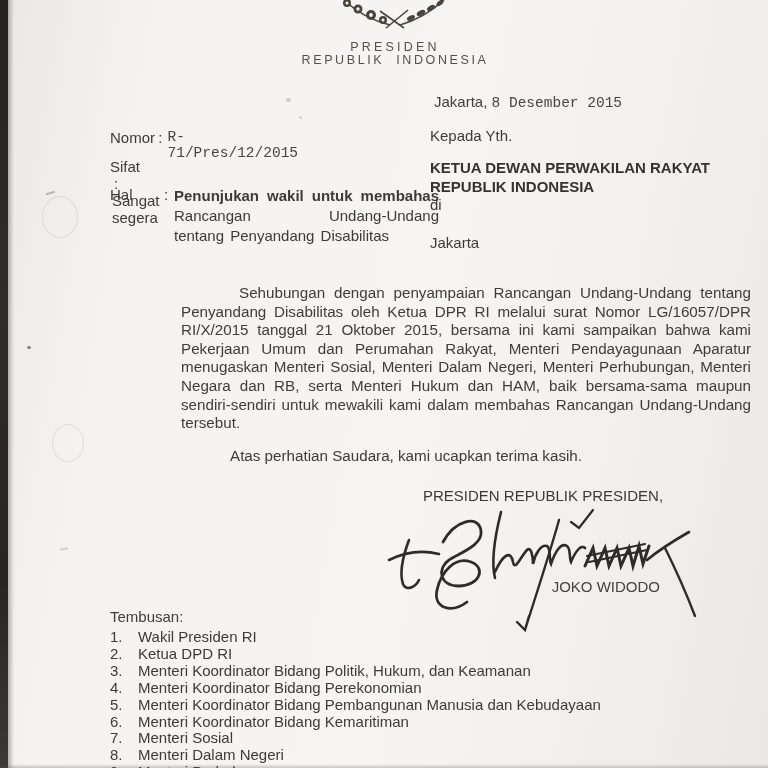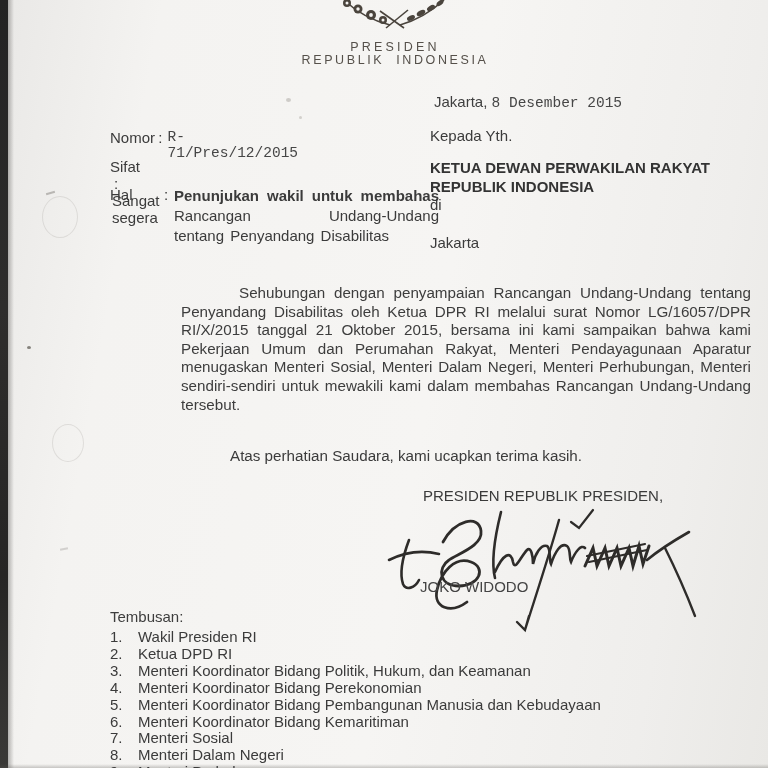--- a/index.html
+++ b/index.html
@@ -50,21 +50,21 @@
   
   .body-par{position:absolute;left:162px;top:284px;width:570px;font-size:15.2px;color:#3d3d3d;margin-left:19px;}
   .jline{line-height:18.6px;text-align:justify;text-align-last:justify;white-space:normal;}
   .jline.first{padding-left:58px;}
   .jline.last{text-align-last:left;}
   .closing{position:absolute;left:230px;top:447px;font-size:15.2px;}
 
   
   .sig-title{position:absolute;left:423px;top:487px;font-size:15px;color:#3a3a3a;}
   .sig-svg{position:absolute;left:383px;top:498px;}
-  .sig-name{position:absolute;left:420px;top:578px;width:240px;text-align:left;font-size:15px;color:#444;}
+  .sig-name{position:absolute;left:420px;top:578px;width:240px;text-align:right;font-size:15px;color:#444;}
 
   
   .tembusan{position:absolute;left:110px;top:608px;font-size:15px;color:#3d3d3d;}
   .tb-list{position:absolute;left:110px;top:629px;width:560px;}
   .tb-row{display:flex;line-height:16.9px;font-size:15px;}
   .tb-num{width:28px;}
   .tb-text{flex:1;}
 
   
   .speck{position:absolute;border-radius:50%;background:#a8a49e;}
@@ -145,20 +145,21 @@
     <div class="rcpt-di">di</div>
     <div class="rcpt-city">Jakarta</div>
   </div>
 
   <div class="body-par">
     <div class="jline first">Sehubungan dengan penyampaian Rancangan Undang-Undang tentang</div>
     <div class="jline">Penyandang Disabilitas oleh Ketua DPR RI melalui surat Nomor LG/16057/DPR</div>
     <div class="jline">RI/X/2015 tanggal 21 Oktober 2015, bersama ini kami sampaikan bahwa kami</div>
     <div class="jline">Pekerjaan Umum dan Perumahan Rakyat, Menteri Pendayagunaan Aparatur</div>
     <div class="jline">menugaskan Menteri Sosial, Menteri Dalam Negeri, Menteri Perhubungan, Menteri</div>
+    <div class="jline">Negara dan RB, serta Menteri Hukum dan HAM, baik bersama-sama maupun</div>
     <div class="jline">sendiri-sendiri untuk mewakili kami dalam membahas Rancangan Undang-Undang</div>
     <div class="jline last">tersebut.</div>
   </div>
   <div class="closing">Atas perhatian Saudara, kami ucapkan terima kasih.</div>
 
   <div class="sig-title">PRESIDEN REPUBLIK PRESIDEN,</div>
   <svg class="sig-svg" width="330" height="155" viewBox="0 0 330 155">
     <g stroke="#2e2c2a" fill="none" stroke-linecap="round">
 
       <path d="M188,24 L196,30 L210,12" stroke-width="2.2"></path>

